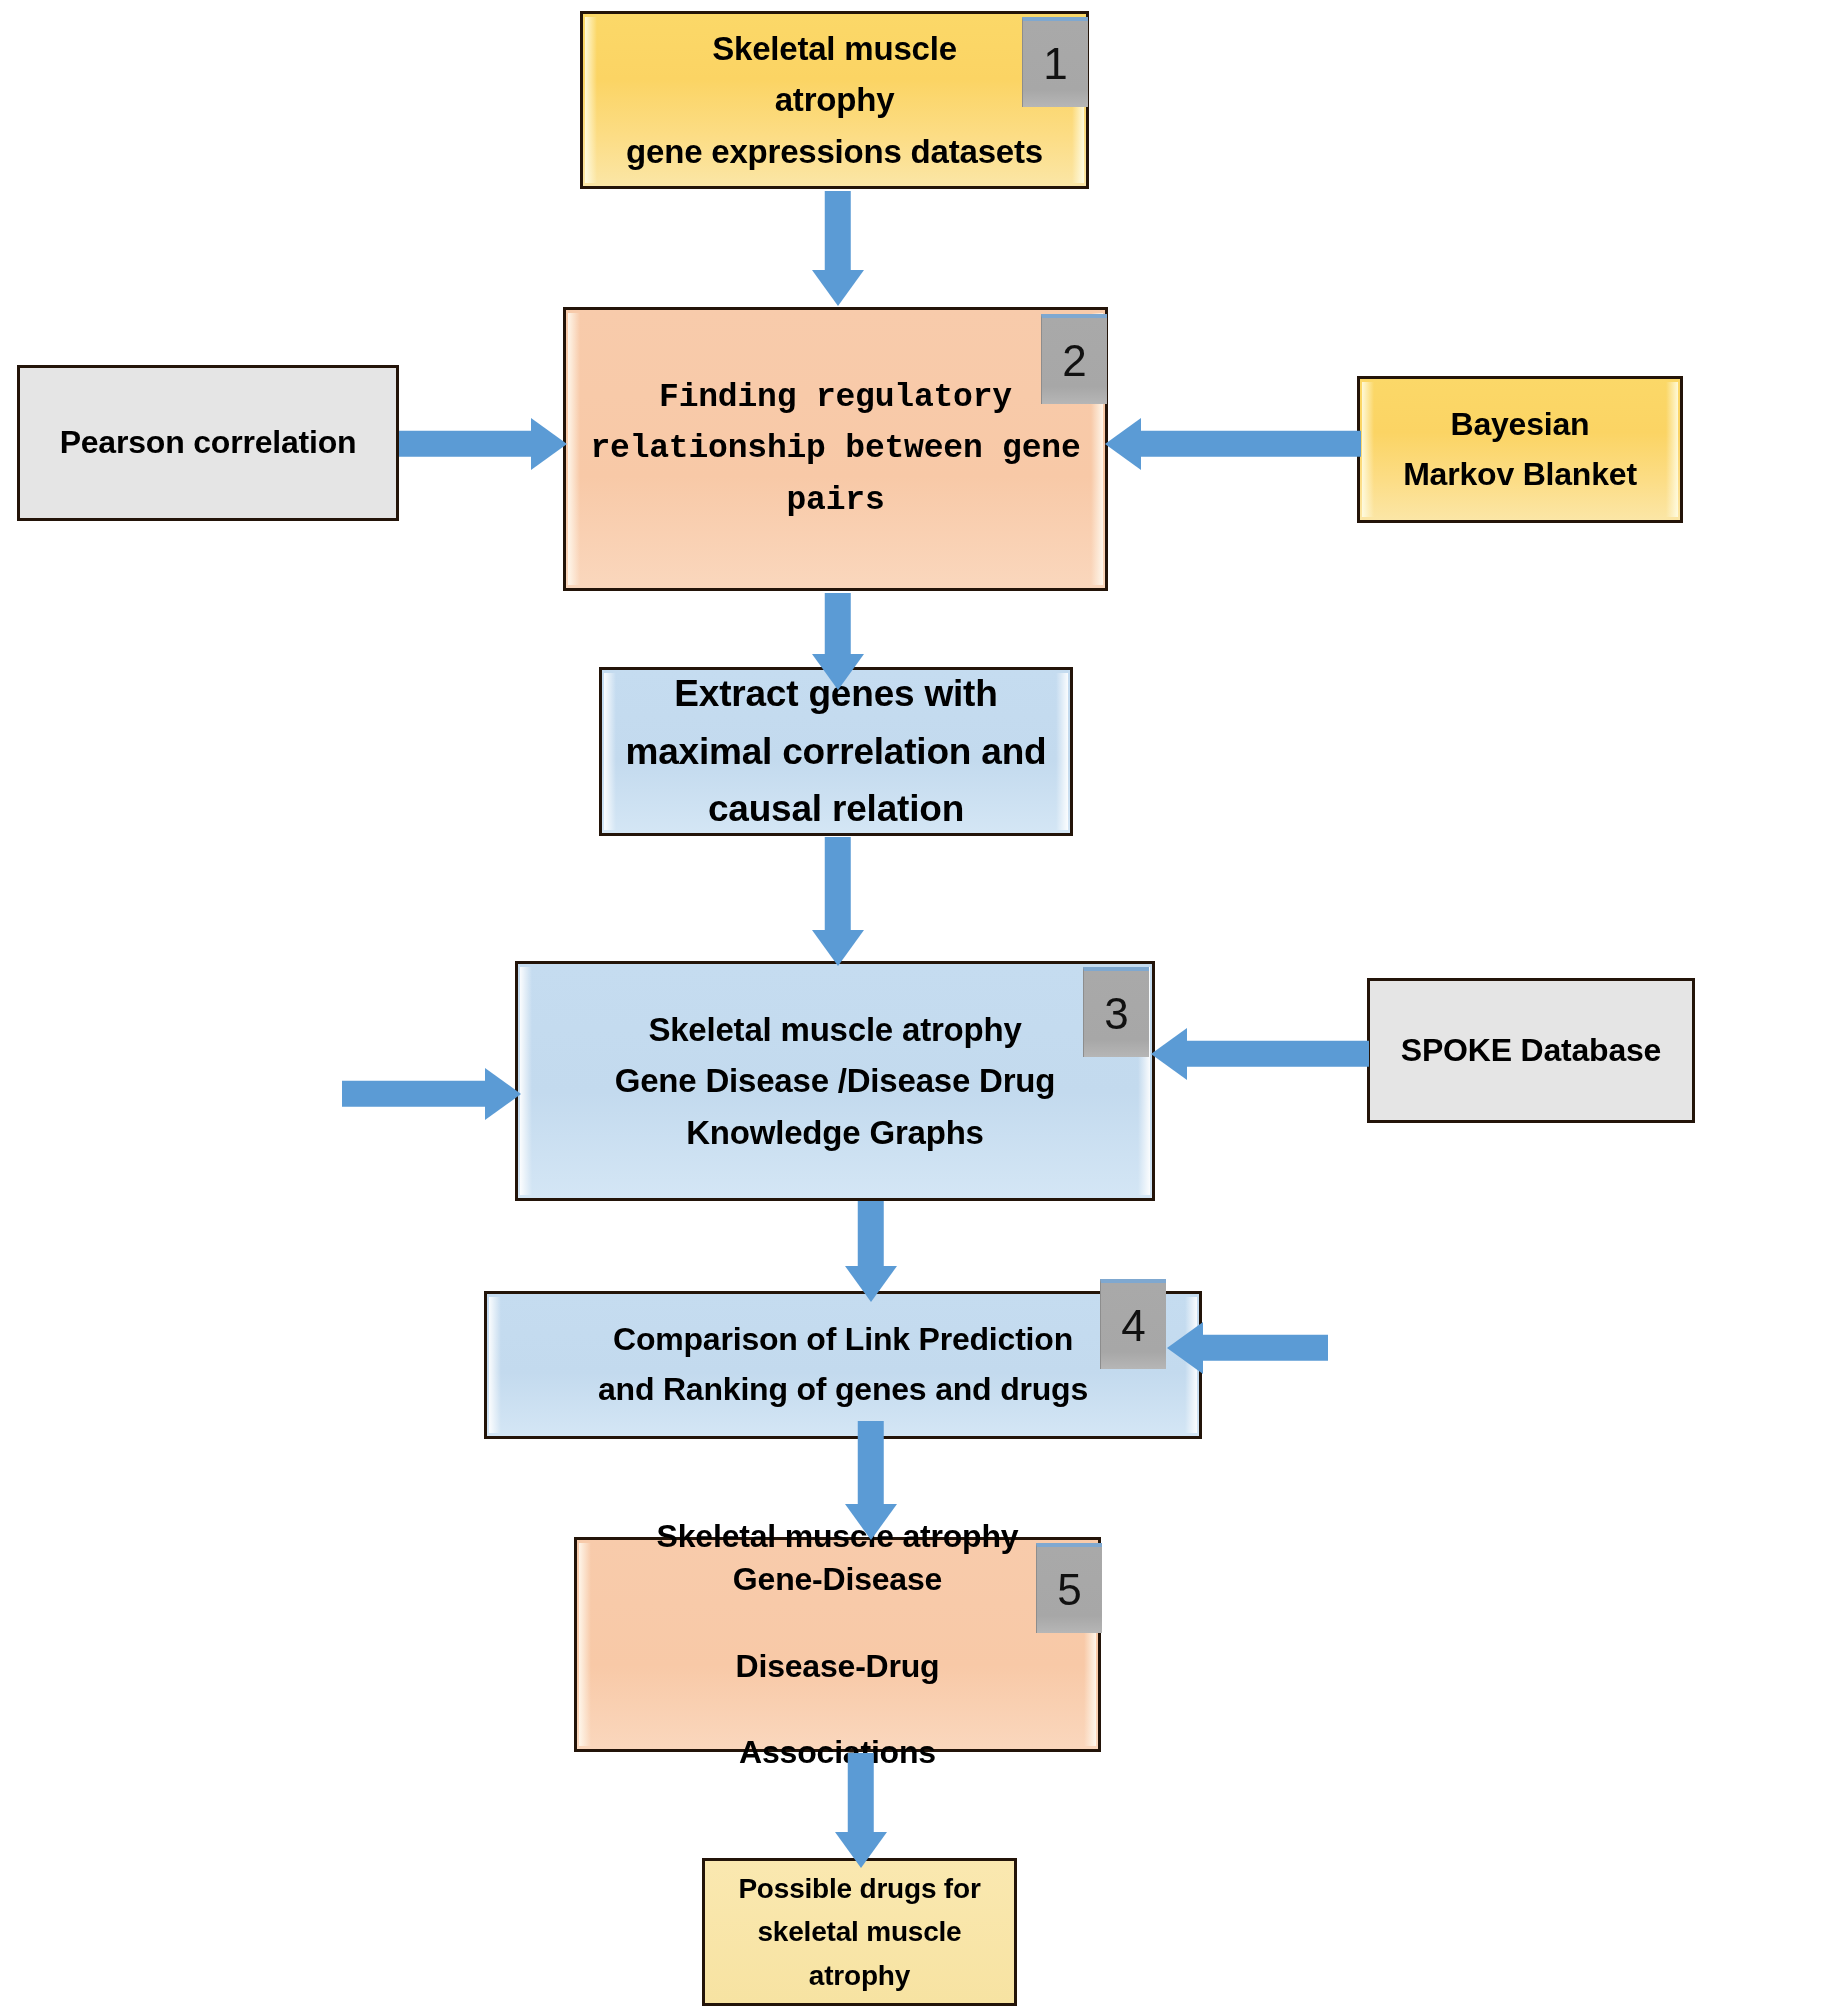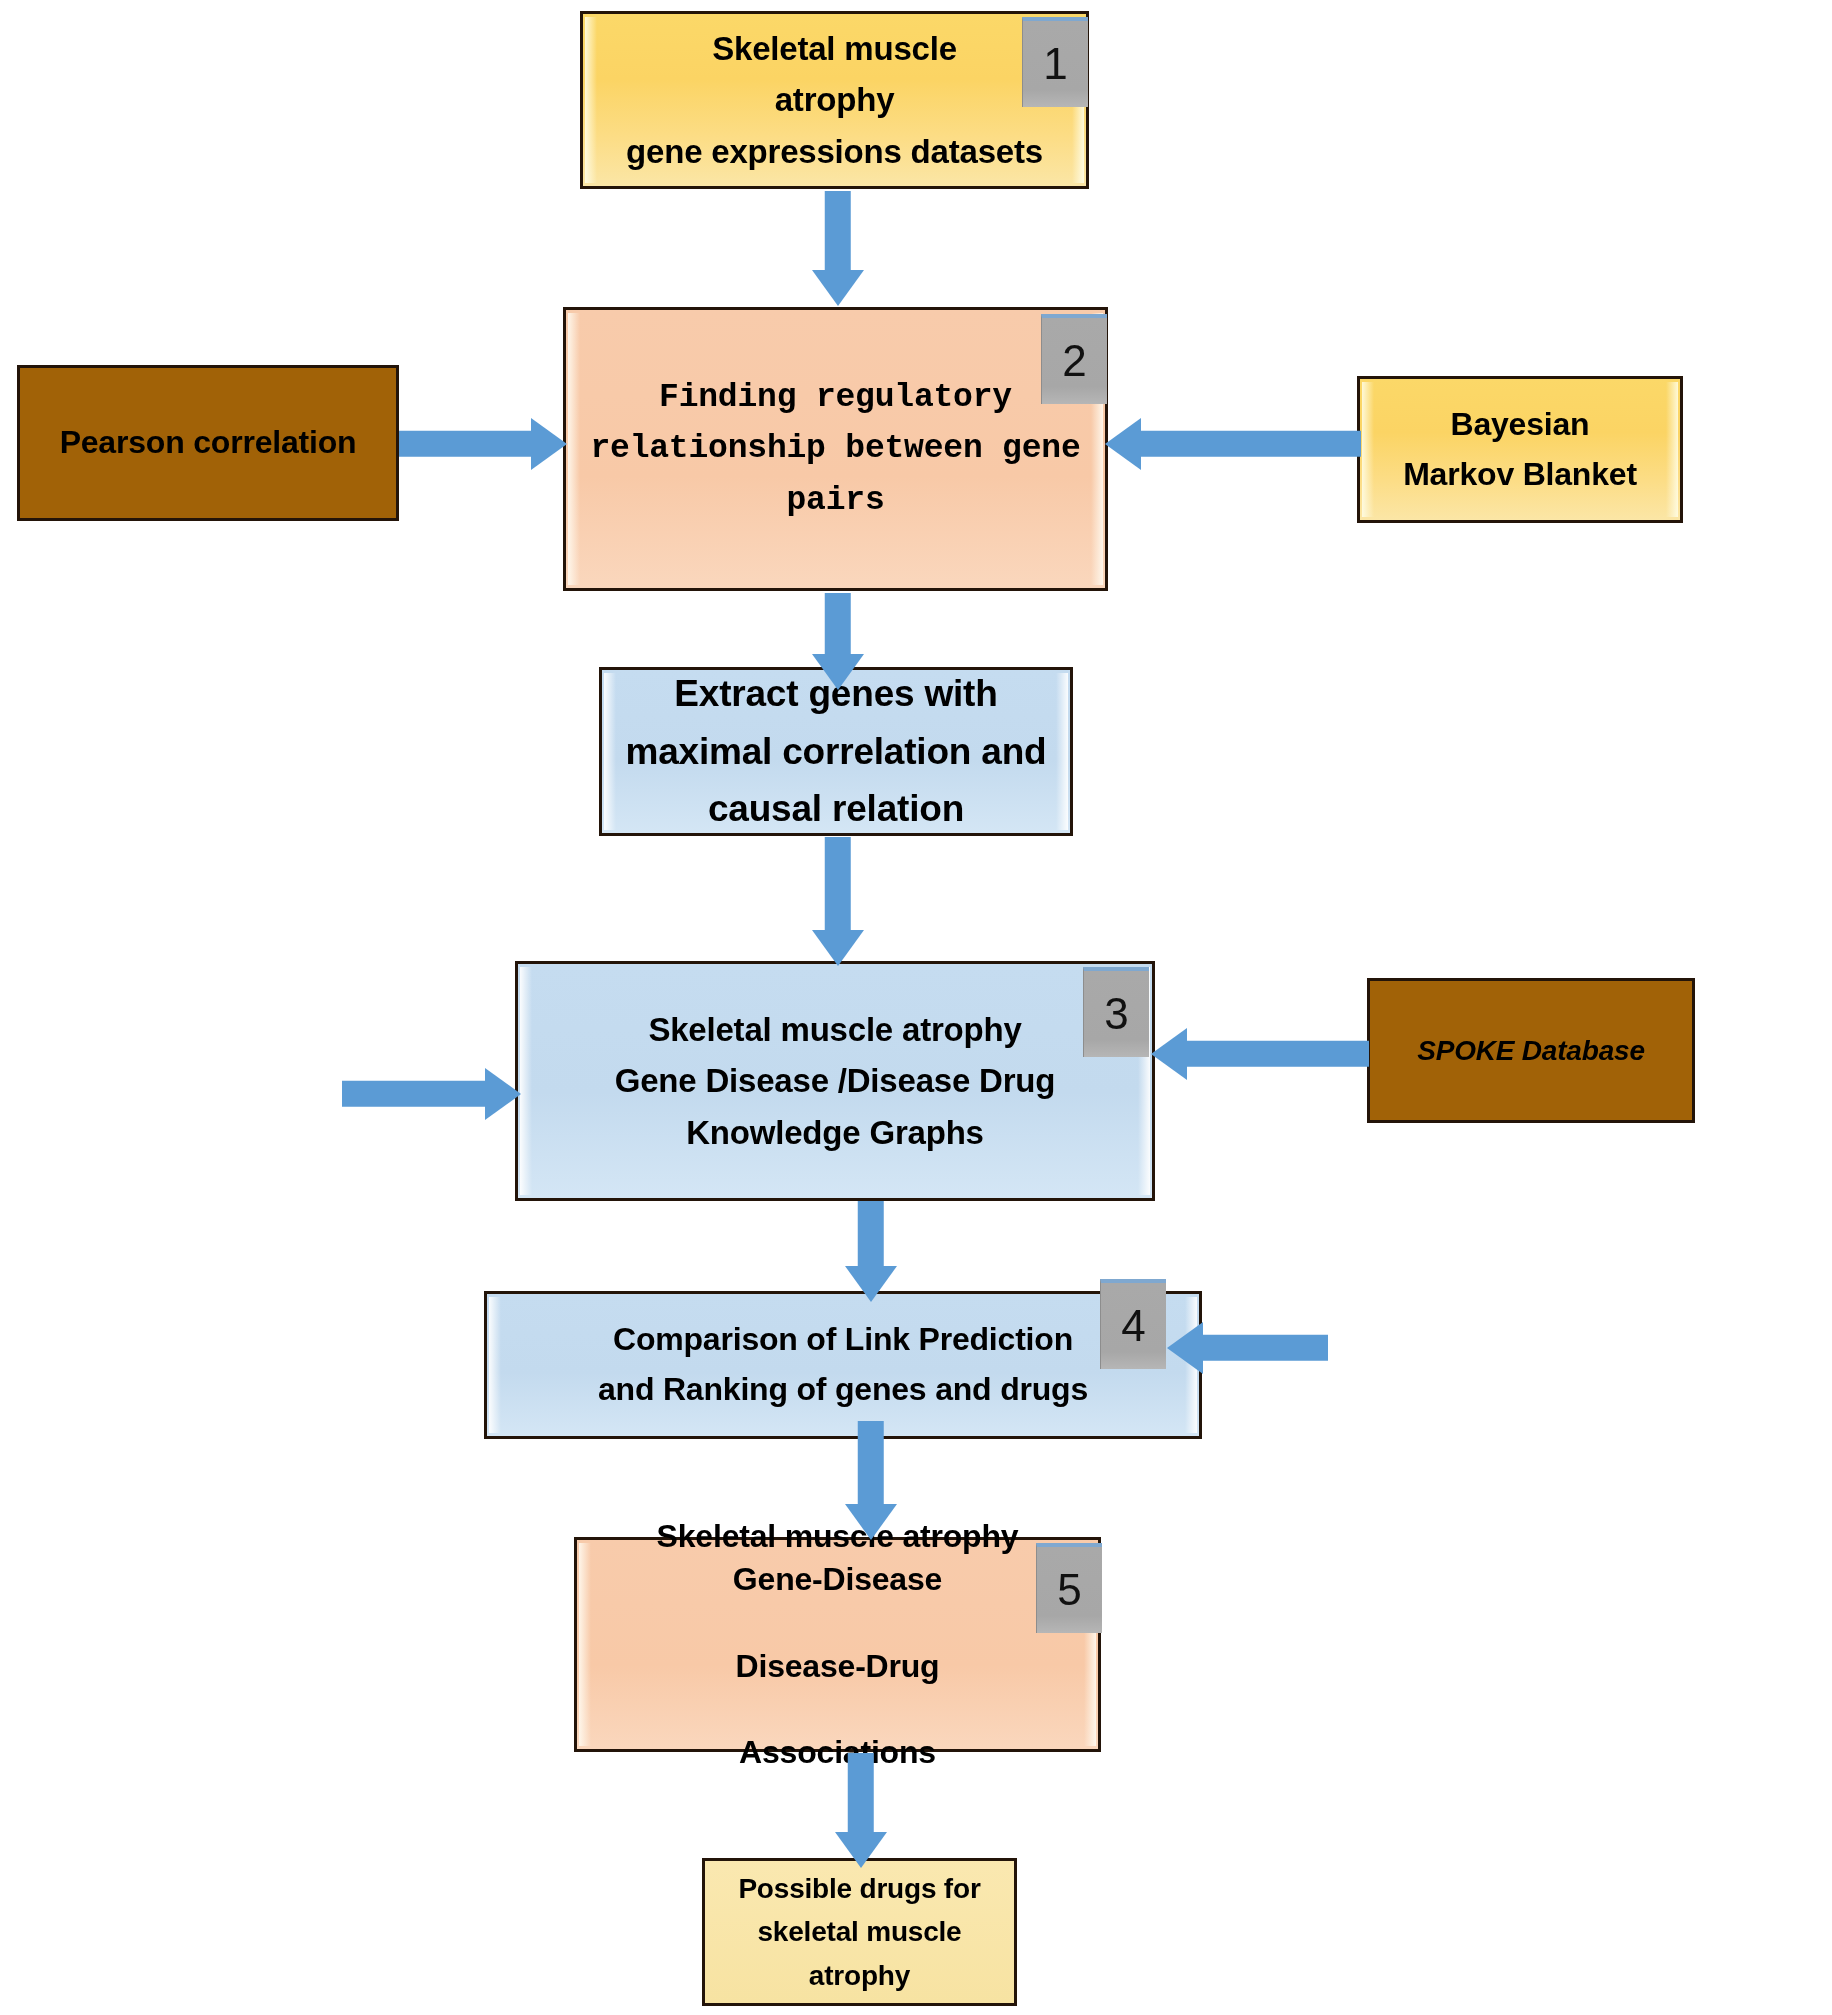--- a/index.html
+++ b/index.html
@@ -50,21 +50,21 @@
     top: 3.1px; bottom: 3.1px;
     width: 12.5px;
     z-index: 1;
     pointer-events: none;
   }
   .n-yellow::before { left: 1.6px;  background: linear-gradient(to right, rgba(255,255,235,.85), rgba(255,255,235,0)); }
   .n-yellow::after  { right: 1.6px; background: linear-gradient(to left,  rgba(255,255,235,.85), rgba(255,255,235,0)); }
 
   
   .n-yellow-flat {
-    background: #a16207;
+    background: #e5e5e5;
   }
 
   
   .n-yellow-pale {
     background: linear-gradient(to bottom, #fae8b0 0%, #f7e3a2 100%);
   }
 
   
   .n-peach {
     background: linear-gradient(to bottom,
@@ -232,21 +232,21 @@
   </div>
   <div class="badge" style="left:1083px; top:967px;">
     <span>3</span>
   </div>
 
   <div class="arrow arrow-right" style="left:342px; top:1067px; width:179px; height:53px;">
     <div class="shaft" style="width:146px; height:26.5px;"></div>
     <div class="head"></div>
   </div>
 
-  <div class="node n-yellow-flat" style="left:1367px; top:978px; width:328px; height:145px; font-size:28px;font-style:italic;">
+  <div class="node n-yellow-flat" style="left:1367px; top:978px; width:328px; height:145px; font-size:32px;">
     <span class="txt">SPOKE Database</span>
   </div>
   <div class="arrow arrow-left" style="left:1151px; top:1027px; width:218px; height:53px;">
     <div class="shaft" style="width:185px; height:26.5px;"></div>
     <div class="head"></div>
   </div>
 
   <div class="arrow arrow-down" style="left:843px; top:1201px; width:55px; height:101px;">
     <div class="shaft" style="width:26.5px; height:67px;"></div>
     <div class="head"></div>

